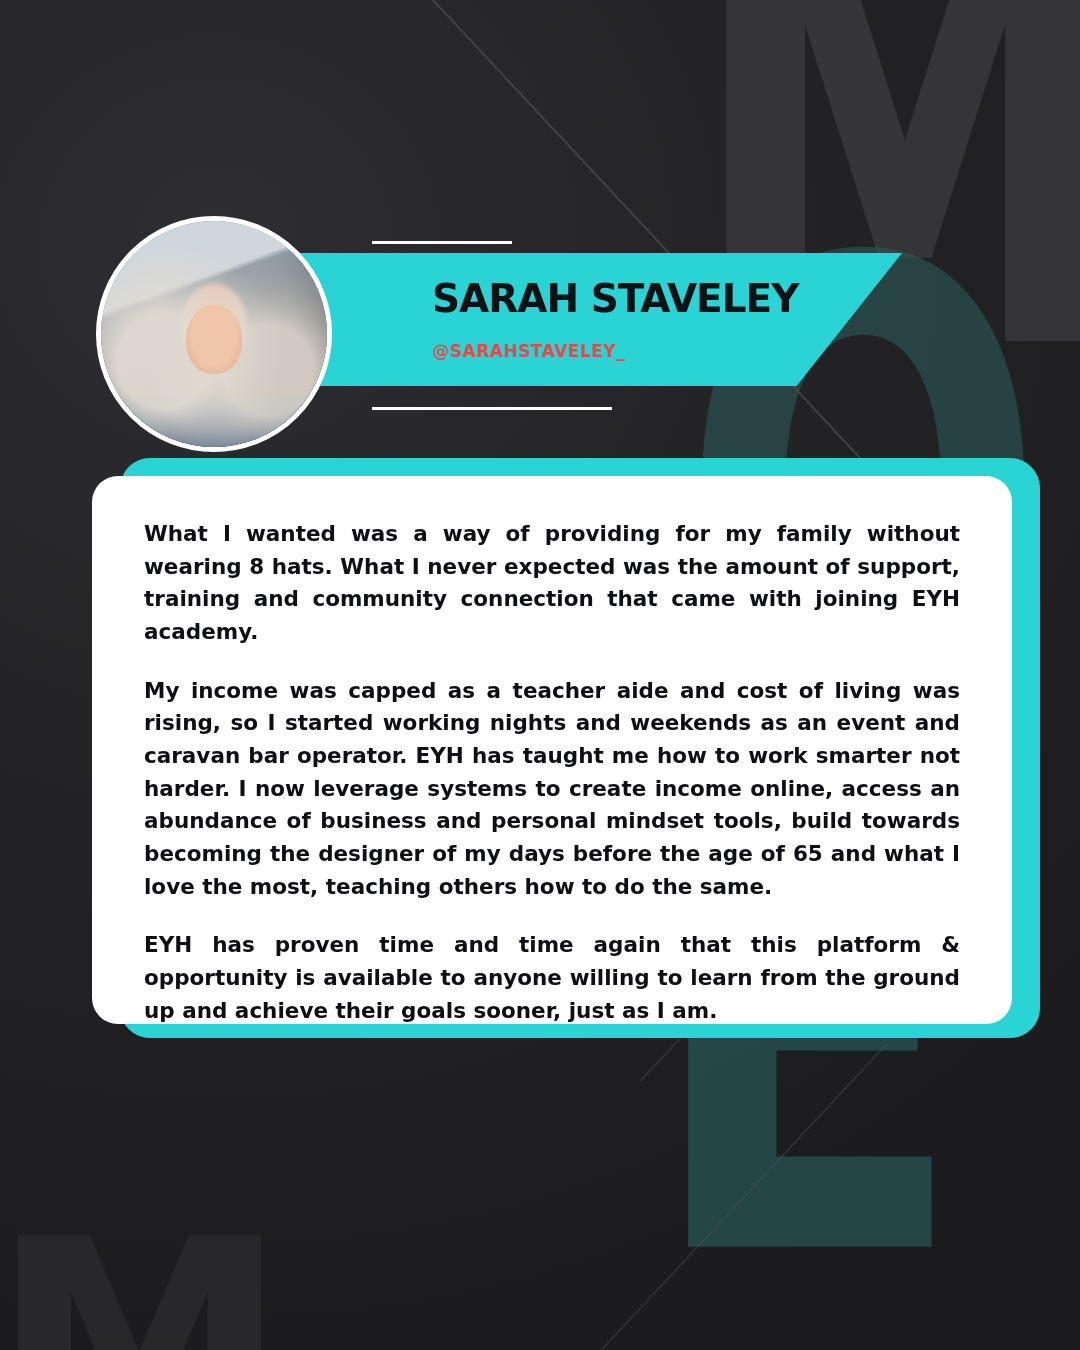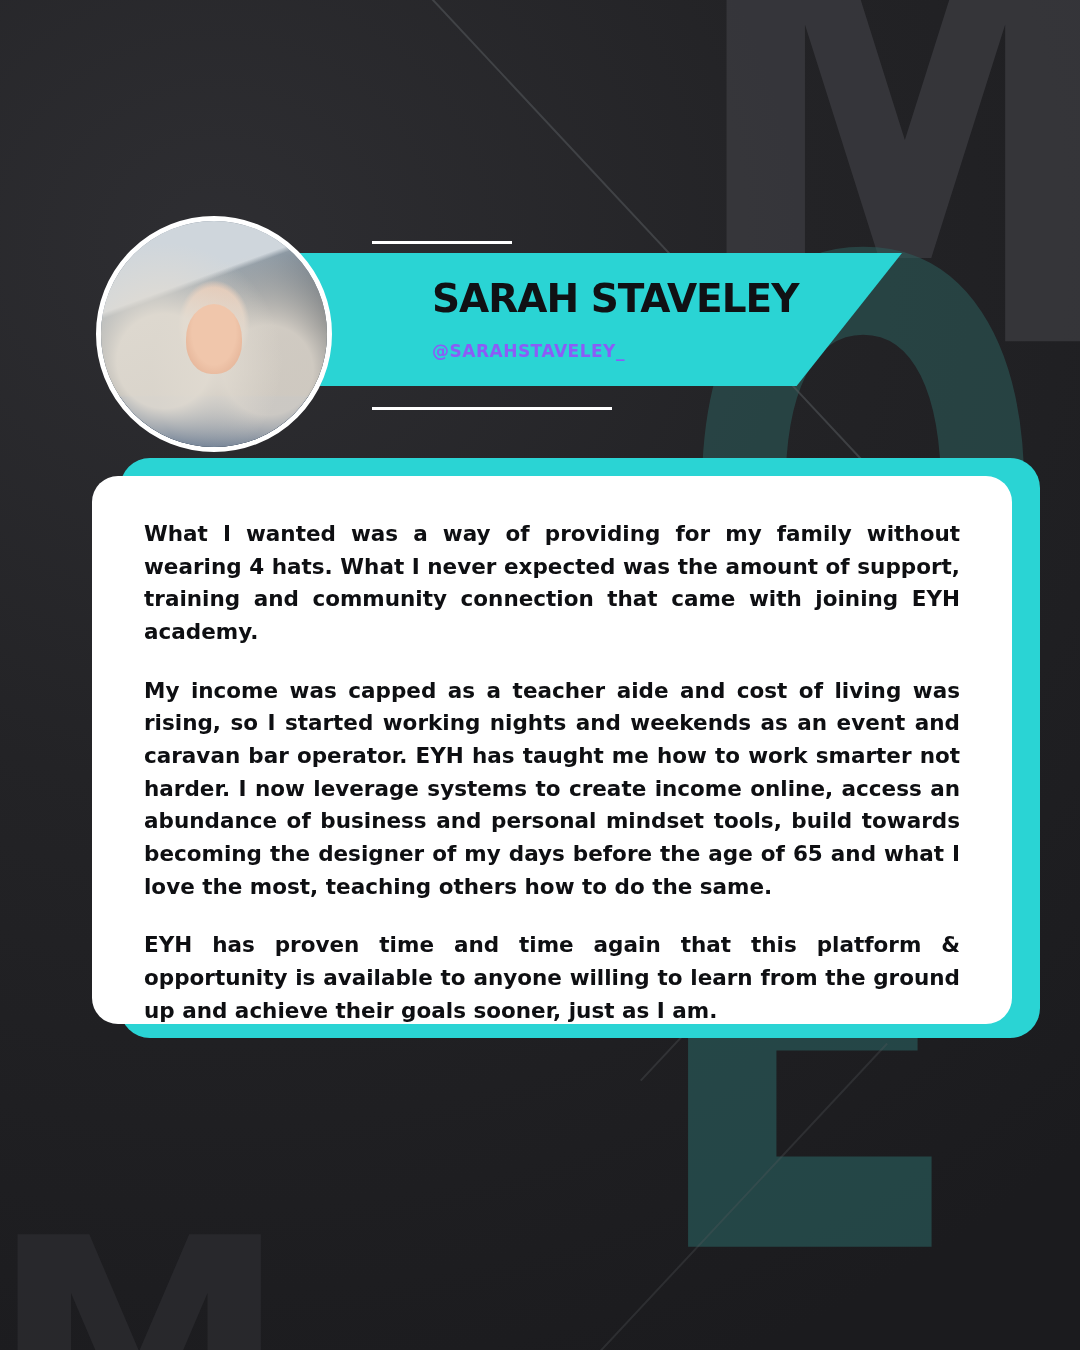--- a/index.html
+++ b/index.html
@@ -146,21 +146,21 @@
     white-space: nowrap;
   }
   .banner-handle {
     position: absolute;
     left: 336px;
     top: 125px;
     font-family: "DejaVu Sans", sans-serif;
     font-weight: 700;
     font-size: 17px;
     letter-spacing: .5px;
-    color: #8b5cf6;
+    color: #ef4444;
     z-index: 3;
     white-space: nowrap;
   }
   .rule {
     position: absolute;
     height: 3px;
     background: #ffffff;
     z-index: 3;
   }
   .rule.top    { left: 276px; top: 25px;  width: 140px; }
@@ -225,18 +225,18 @@
     <div class="rule bottom"></div>
 
     <div class="avatar">
       <div class="photo"></div>
     </div>
   </div>
 
   <div class="card-shadow"></div>
 
   <div class="card">
-    <p>What I wanted was a way of providing for my family without wearing 4 hats. What I never expected was the amount of support, training and community connection that came with joining EYH academy.</p>
+    <p>What I wanted was a way of providing for my family without wearing 8 hats. What I never expected was the amount of support, training and community connection that came with joining EYH academy.</p>
     <p>My income was capped as a teacher aide and cost of living was rising, so I started working nights and weekends as an event and caravan bar operator. EYH has taught me how to work smarter not harder. I now leverage systems to create income online, access an abundance of business and personal mindset tools, build towards becoming the designer of my days before the age of 65 and what I love the most, teaching others how to do the same.</p>
     <p>EYH has proven time and time again that this platform &amp; opportunity is available to anyone willing to learn from the ground up and achieve their goals sooner, just as I am.</p>
   </div>
 
 </div>
 
 </body></html>

